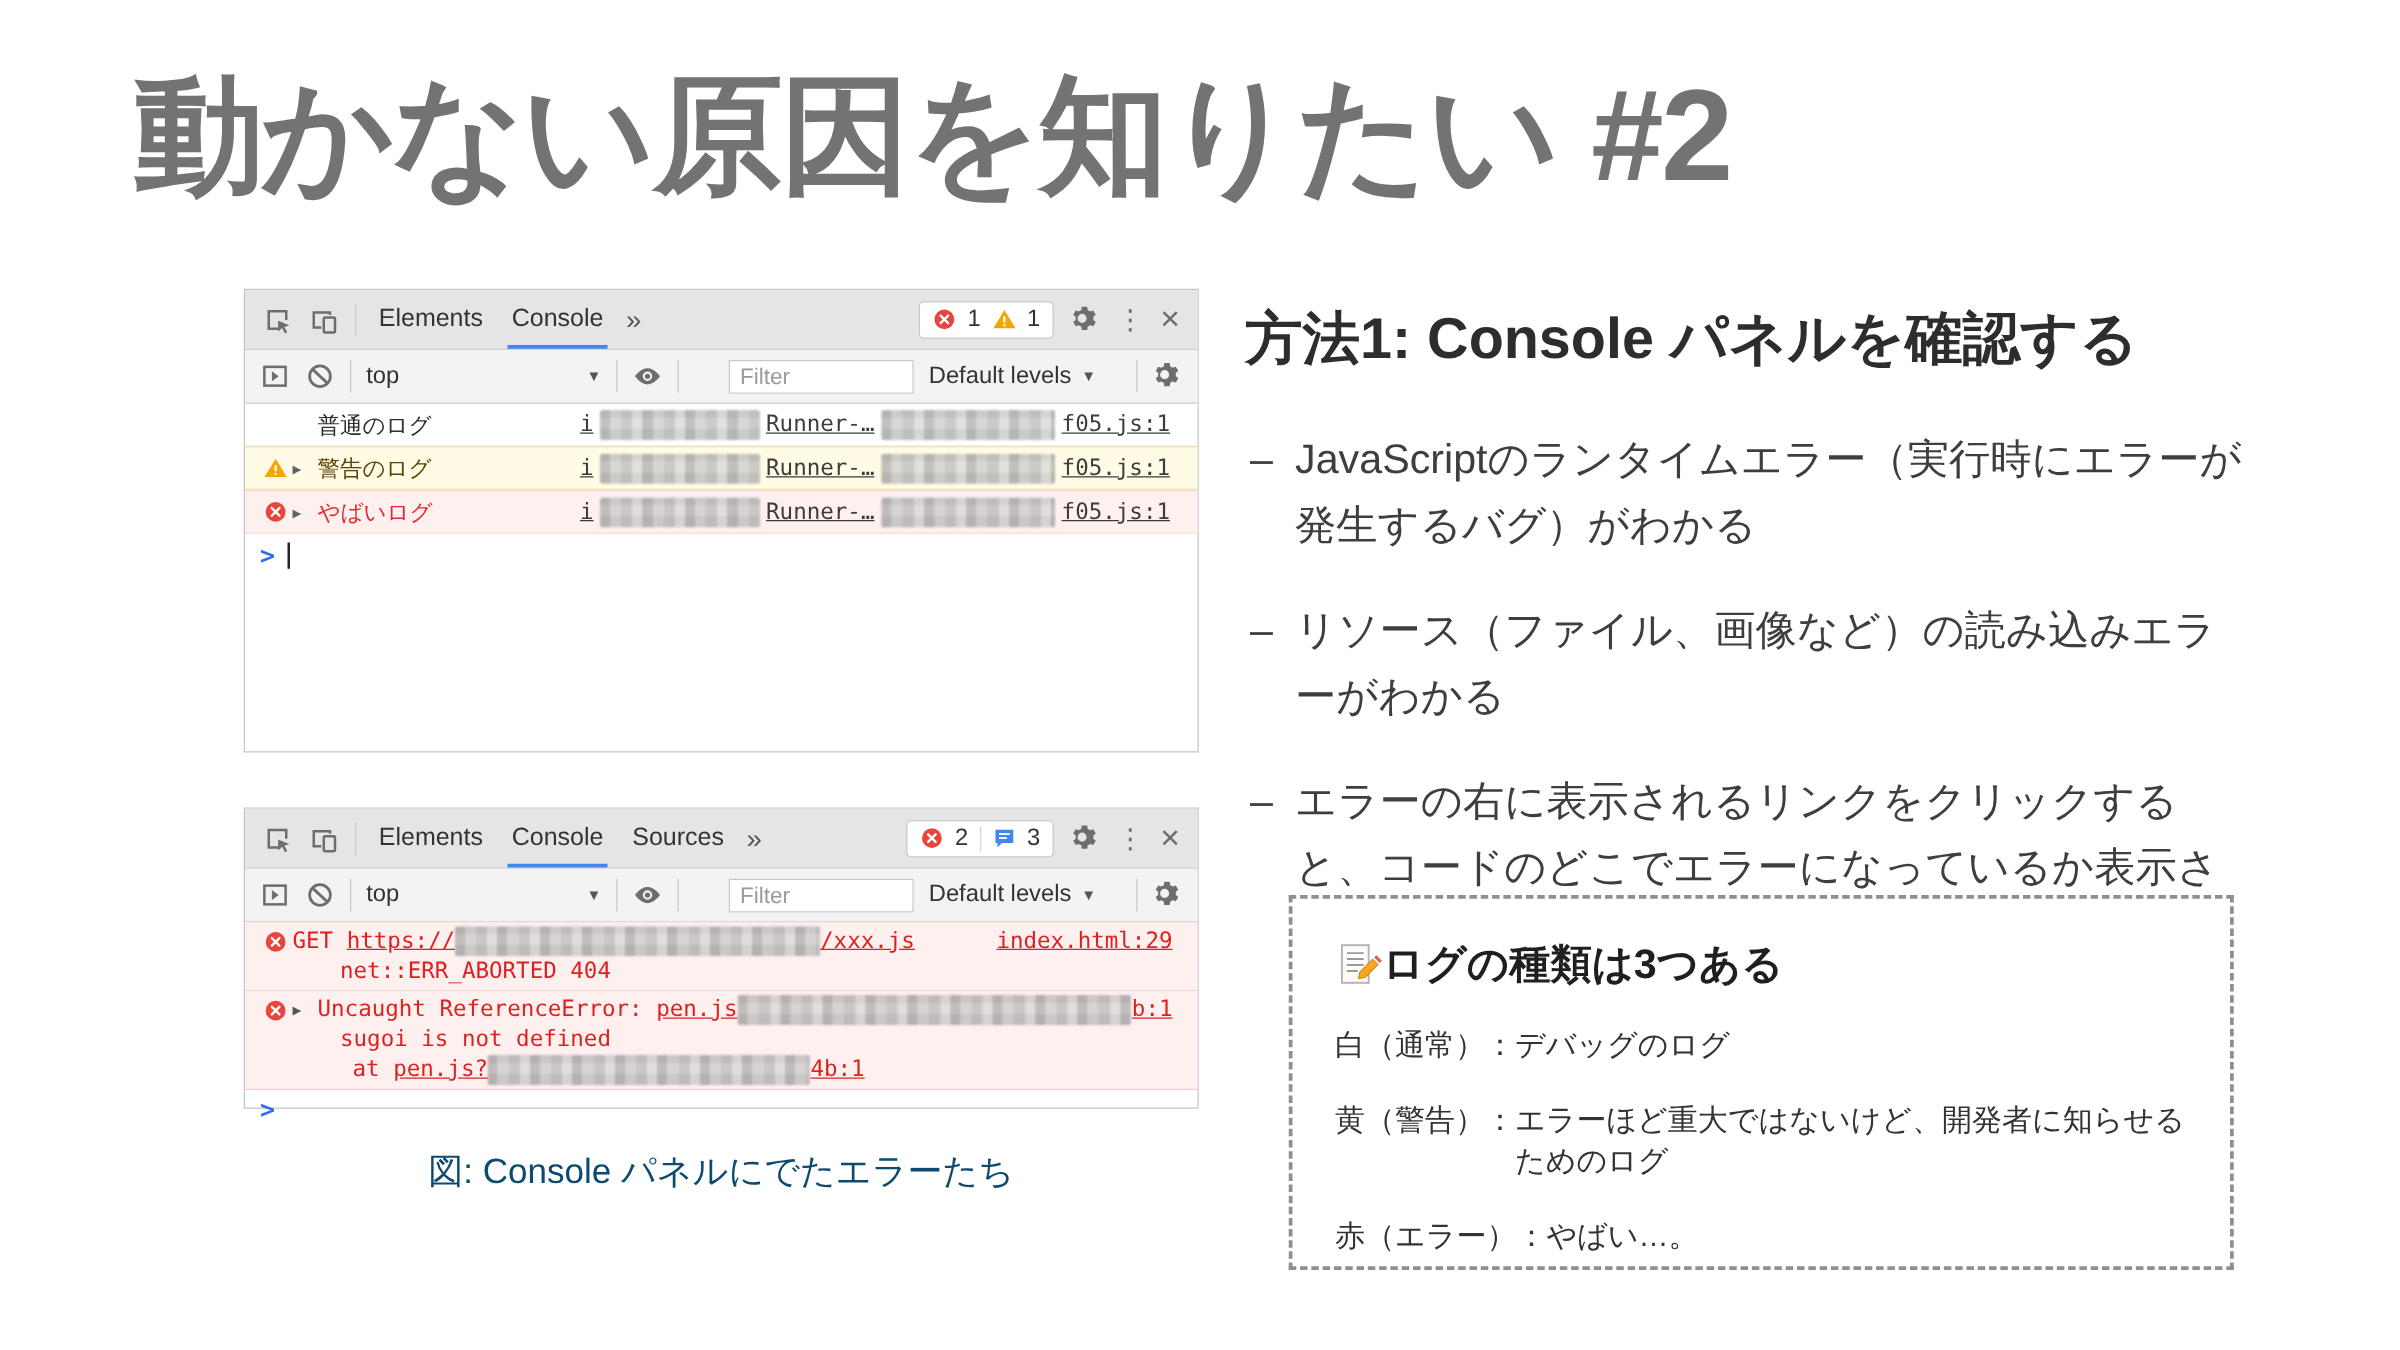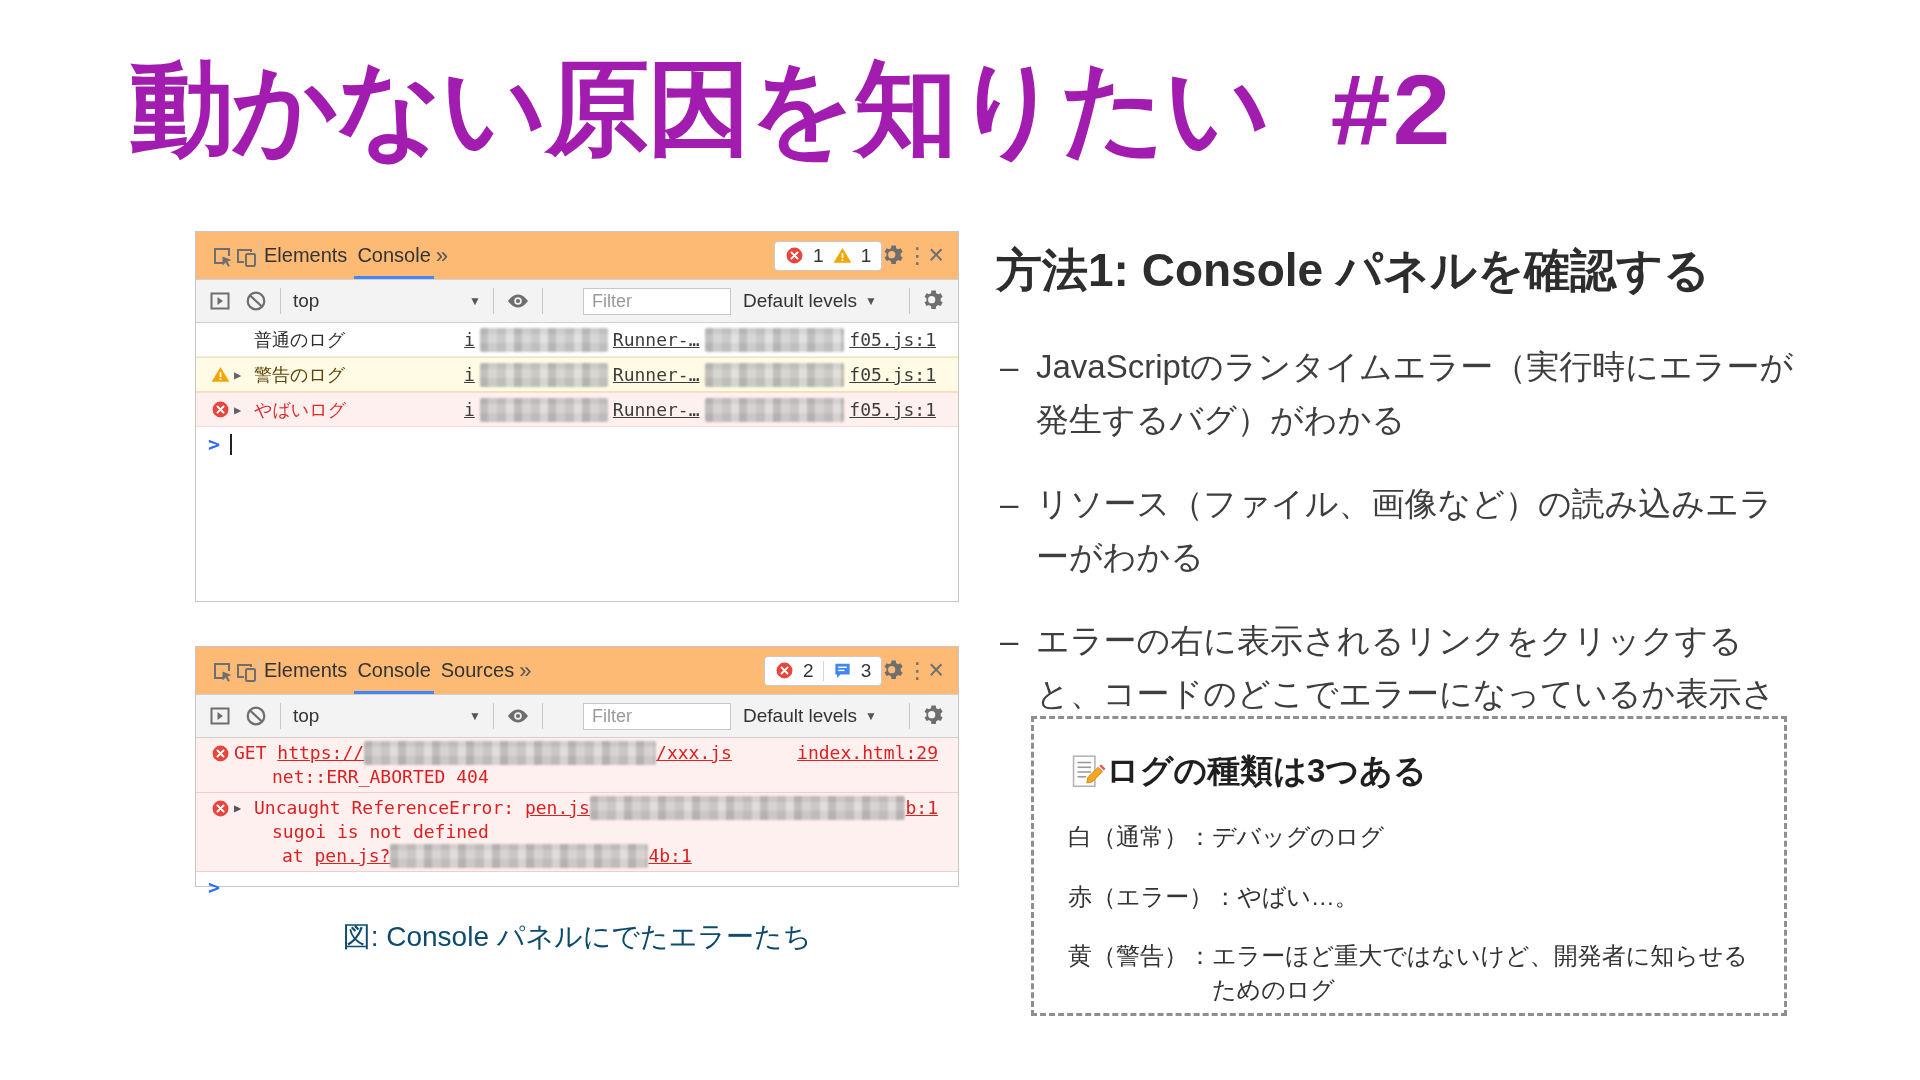--- a/index.html
+++ b/index.html
@@ -1,40 +1,40 @@
 <!DOCTYPE html>
 <html><head>
 <meta charset="utf-8">
 <style>
   html,body{margin:0;padding:0;background:#fff;}
   body{font-family:"Liberation Sans","DejaVu Sans",sans-serif;}
   #canvas{position:relative;width:1920px;height:1080px;background:#ffffff;overflow:hidden;}
 
   
-  .slide-title{position:absolute;left:130px;top:40px;font-size:104px;font-weight:800;color:#a21caf;letter-spacing:-2px;white-space:nowrap;font-family:Liberation Mono, monospace;}
+  .slide-title{position:absolute;left:107px;top:40px;font-size:104px;font-weight:800;color:#737373;letter-spacing:-2px;white-space:nowrap;}
   .right-heading{position:absolute;left:996px;top:240px;font-size:46px;font-weight:600;color:#2d2d2d;white-space:nowrap;}
   .bullets{position:absolute;left:998px;top:340px;width:800px;}
   .bullet{position:relative;padding-left:38px;font-size:33px;line-height:1.62;color:#3e3e3e;margin-bottom:30px;}
   .bullet .dash{position:absolute;left:2px;top:0;color:#3e3e3e;}
   .fig-caption{position:absolute;left:195px;top:918px;width:764px;text-align:center;font-size:28px;color:#0c4a6e;}
 
   
   .notebox{position:absolute;left:1031px;top:716px;width:756px;height:300px;box-sizing:border-box;border:3px dashed #8f8f8f;padding:30px 34px;background:#fff;}
   .note-title{display:flex;align-items:center;font-size:33px;font-weight:700;color:#1f1f1f;}
   .memo-ic{width:38px;height:38px;flex:0 0 auto;}
   .note-item{margin-top:26px;font-size:24px;color:#333;line-height:1.4;}
   .note-line2{padding-left:144px;}
   .note-line2:empty{display:none;}
 
   
   .devtools{position:absolute;width:764px;background:#fff;border:1px solid #c6c6c6;box-sizing:border-box;}
   #panel1{left:195px;top:231px;height:371px;}
   #panel2{left:195px;top:646px;height:241px;}
 
-  .tabbar{height:47px;background:#fdba74;border-bottom:1px solid #d0d0d0;display:flex;align-items:center;padding:0 14px;}
+  .tabbar{height:47px;background:#e5e5e5;border-bottom:1px solid #d0d0d0;display:flex;align-items:center;padding:0 14px;gap:13px;}
   .ticon{width:24px;height:24px;color:#6e6e6e;display:flex;align-items:center;justify-content:center;}
   .ticon svg{width:100%;height:100%;fill:currentColor;}
   .tdivider{width:1px;height:26px;background:#c9c9c9;}
   .tab{font-size:20px;color:#333;padding:0 5px;height:47px;display:flex;align-items:center;position:relative;}
   .tab.active::after{content:"";position:absolute;left:2px;right:2px;bottom:0;height:3px;background:#4285f4;}
   .more-tabs{font-size:22px;color:#555;}
   .badgebox{margin-left:auto;display:flex;align-items:center;gap:9px;border:1px solid #c9c9c9;border-radius:4px;background:#fff;padding:3px 10px;font-size:19px;color:#333;}
   .badge-div{width:1px;height:20px;background:#d7d7d7;}
   .sicon{width:19px;height:19px;display:inline-flex;}
   .sicon svg{width:100%;height:100%;}
@@ -392,22 +392,22 @@
             <path d="M19.8 8.2l2.8 2.8 1.1-1.1-2.8-2.8z" fill="#e25a5a"></path>
           </svg>
       </span>
       <span>ログの種類は3つある</span>
     </div>
     <div class="note-item">
       <div>白（通常）：デバッグのログ</div>
 
     </div>
     <div class="note-item">
-      <div>赤（エラー）：やばい…。</div>
-
-    </div>
-    <div class="note-item">
       <div>黄（警告）：エラーほど重大ではないけど、開発者に知らせる</div>
       <div class="note-line2">ためのログ</div>
     </div>
+    <div class="note-item">
+      <div>赤（エラー）：やばい…。</div>
+
+    </div>
   </div>
 
 </div>
 
 </body></html>

